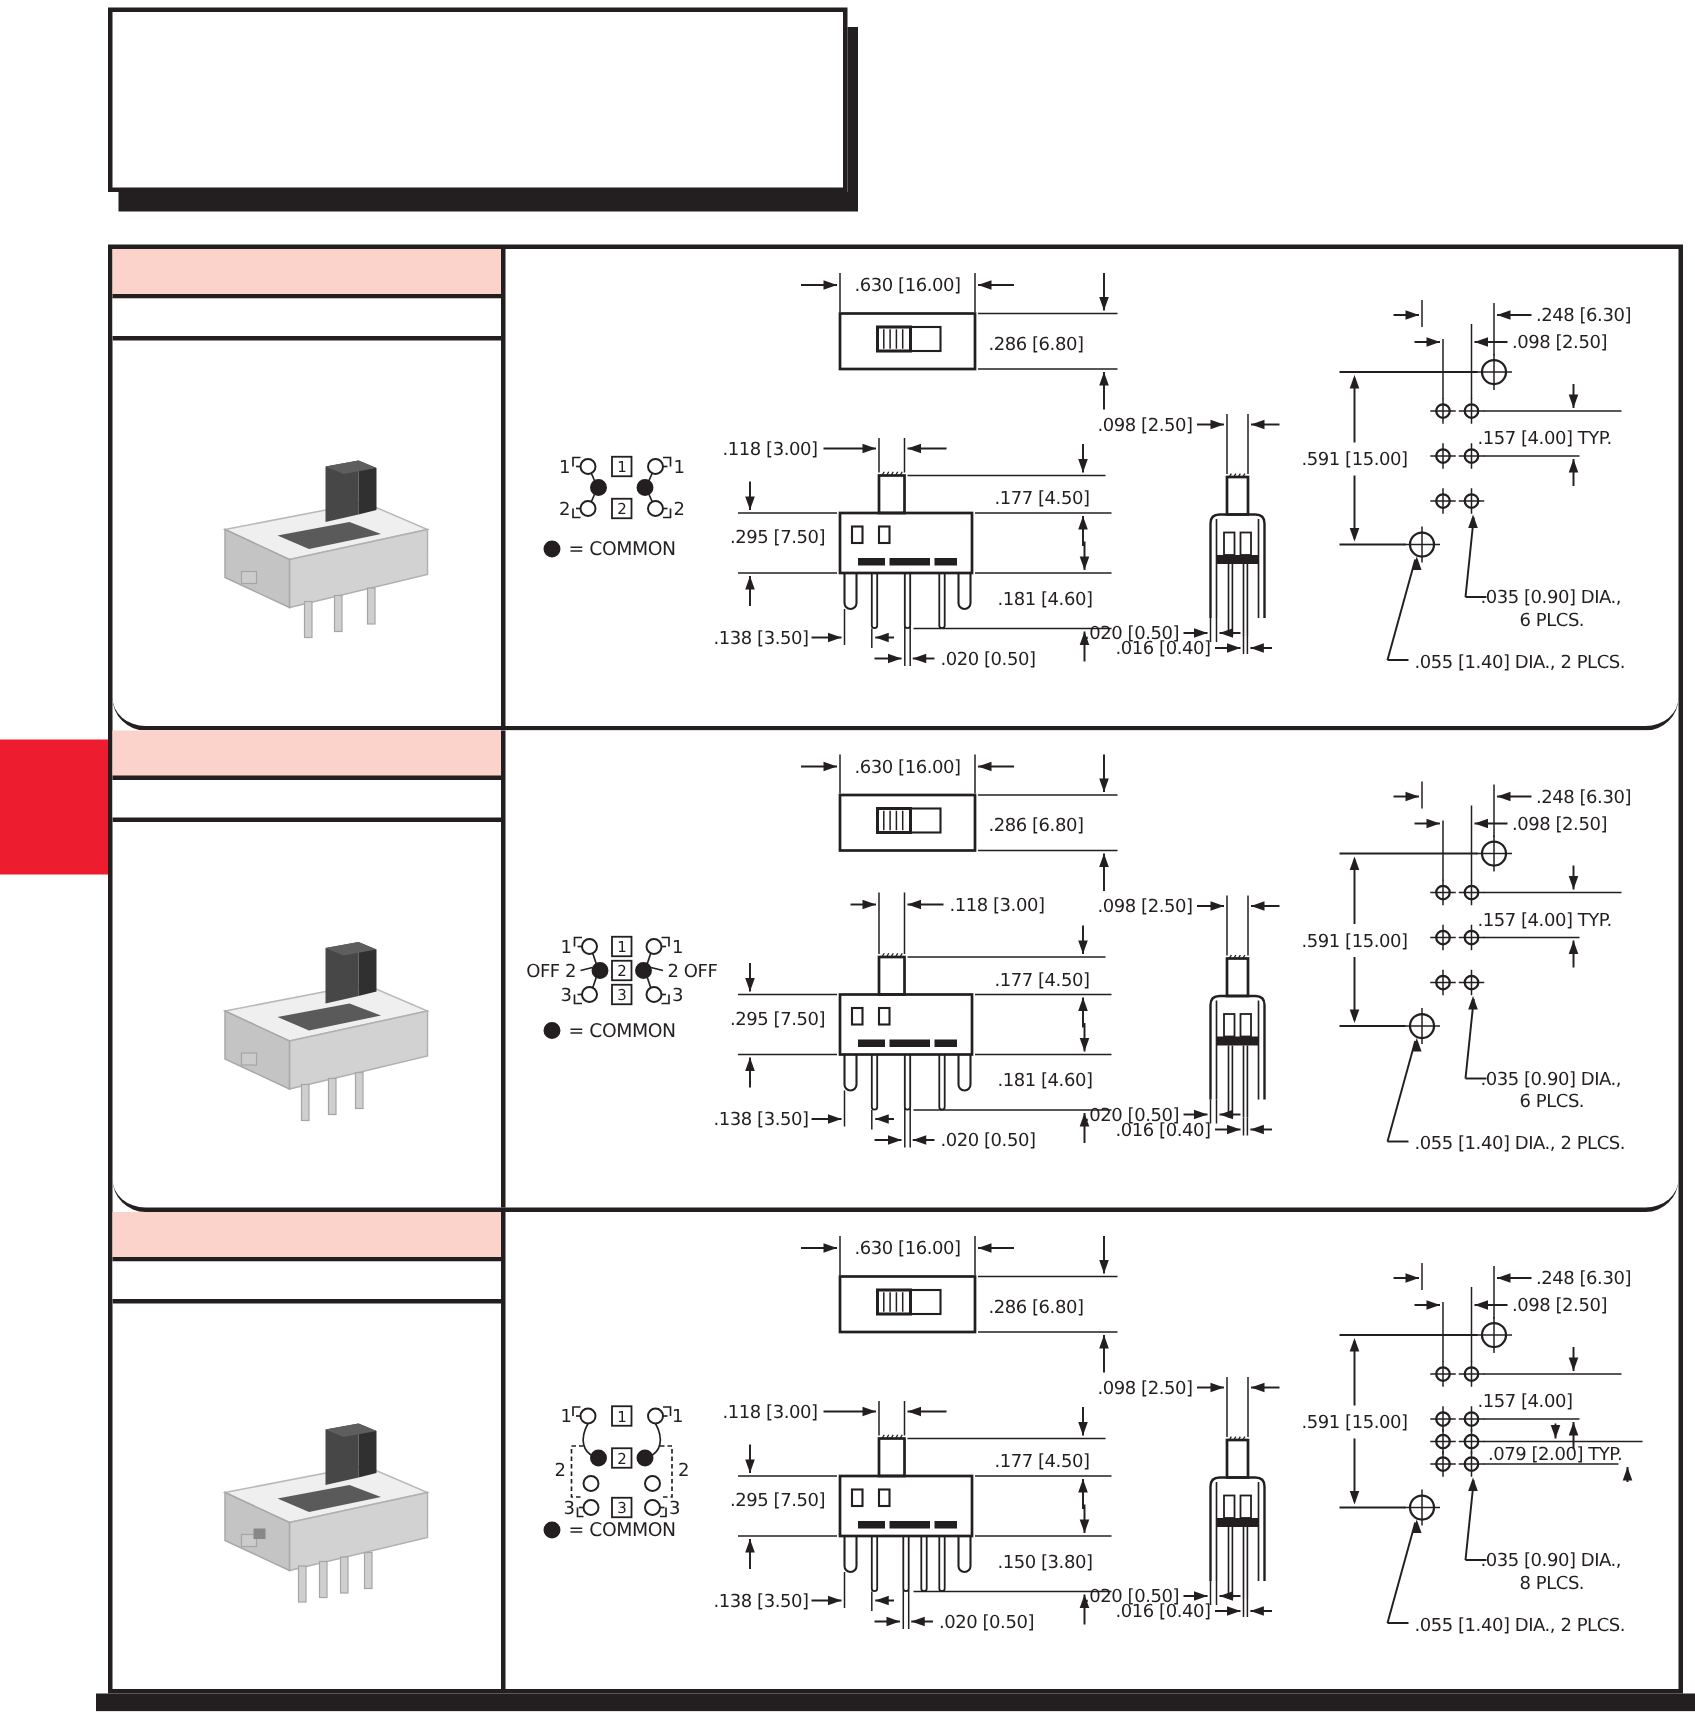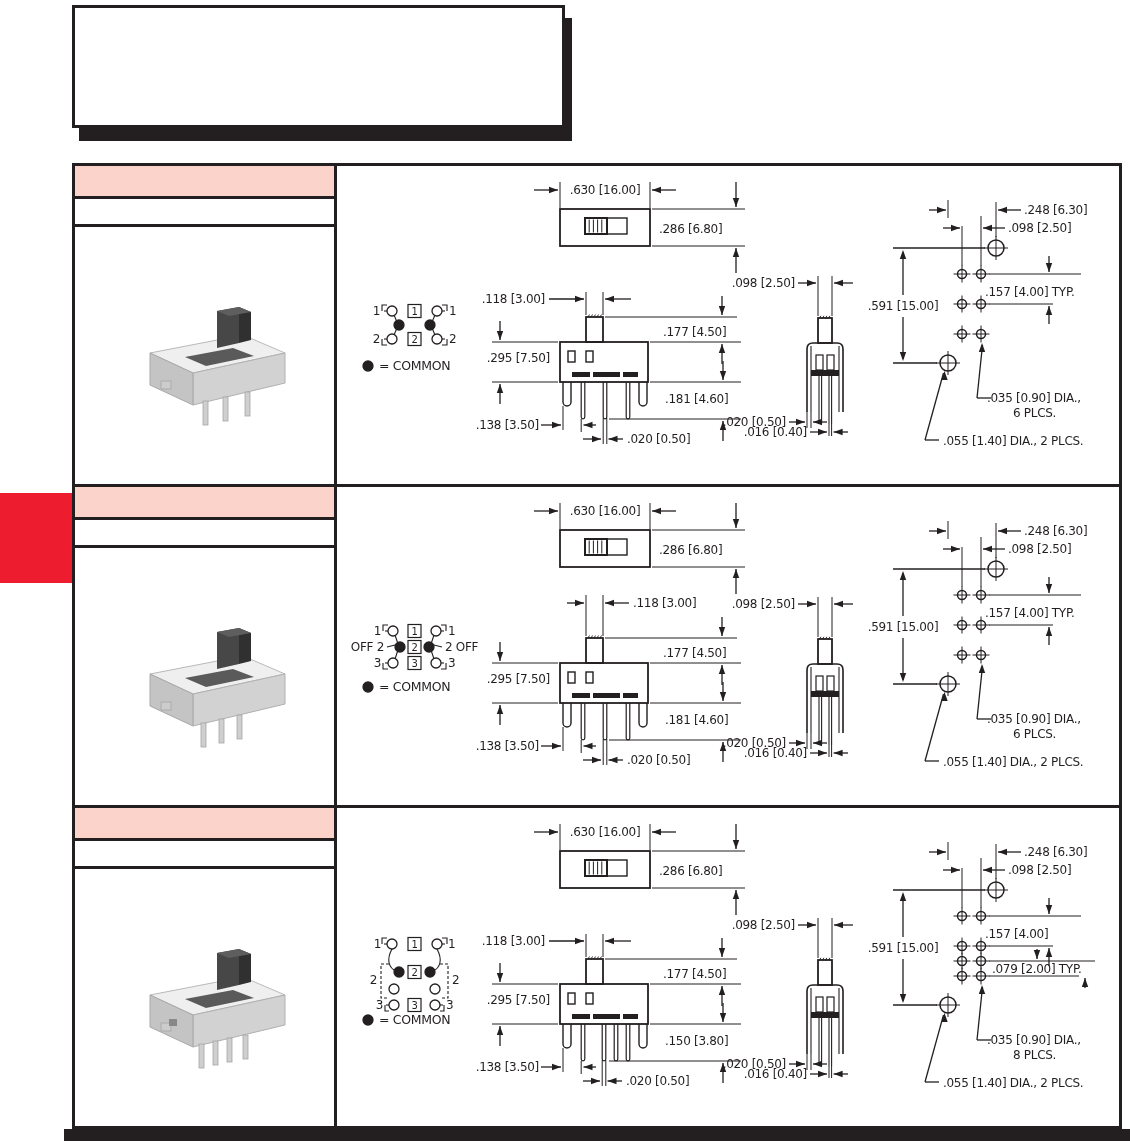--- a/index.html
+++ b/index.html
@@ -3,21 +3,21 @@
 <meta charset="utf-8">
 <style>
   html,body{margin:0;padding:0;background:#fff;}
   .page{position:relative;width:1130px;height:1141px;background:#fff;overflow:hidden;
         font-family:"DejaVu Sans", sans-serif;color:#231f20;}
   .intro-box{position:absolute;left:72px;top:5px;width:487px;height:117px;background:#fff;
         border:3px solid #231f20;box-shadow:7px 13px 0 #231f20;}
   .red-tab{position:absolute;left:0;top:493px;width:72px;height:90px;background:#ed1c2e;}
   .catalog-table{position:absolute;left:72px;top:163px;width:1050px;height:966px;
         border:3px solid #231f20;box-sizing:border-box;display:flex;flex-direction:column;}
-  .product-row{position:relative;flex:1;border-bottom:3px solid #231f20;display:flex;min-height:0;}
+  .product-row{position:relative;flex:1;border-bottom:3px solid #231f20;display:flex;min-height:0;border-radius:22px;}
   .product-row:last-child{border-bottom:none;}
   .left-col{width:262px;border-right:3px solid #231f20;display:flex;flex-direction:column;box-sizing:border-box;}
   .row-header{height:30px;background:#fbd3ca;border-bottom:3px solid #231f20;}
   .row-subheader{height:25px;background:#fff;border-bottom:3px solid #231f20;}
   .photo-cell{flex:1;display:flex;align-items:center;justify-content:center;}
   .drawing-cell{flex:1;position:relative;}
   .drawing-cell svg.drawing{position:absolute;left:0;top:0;width:785px;height:318px;overflow:visible;}
   svg text{font-family:"DejaVu Sans", sans-serif;fill:#231f20;letter-spacing:-0.3px;}
   .bottom-bar{position:absolute;left:64px;top:1129px;width:1066px;height:12px;background:#231f20;}
 </style>

